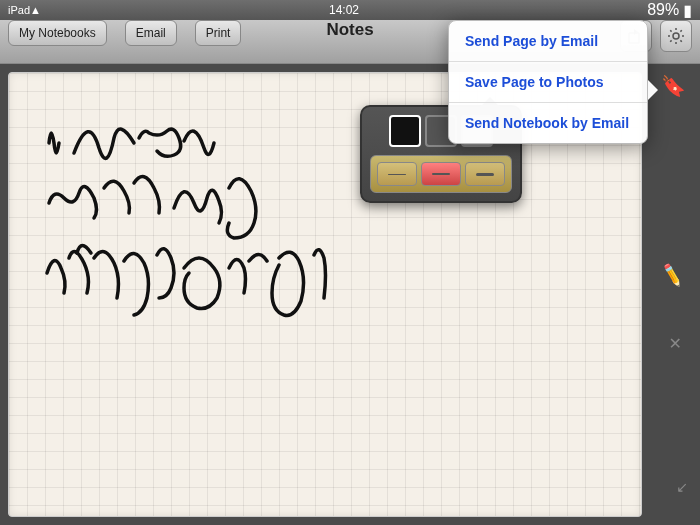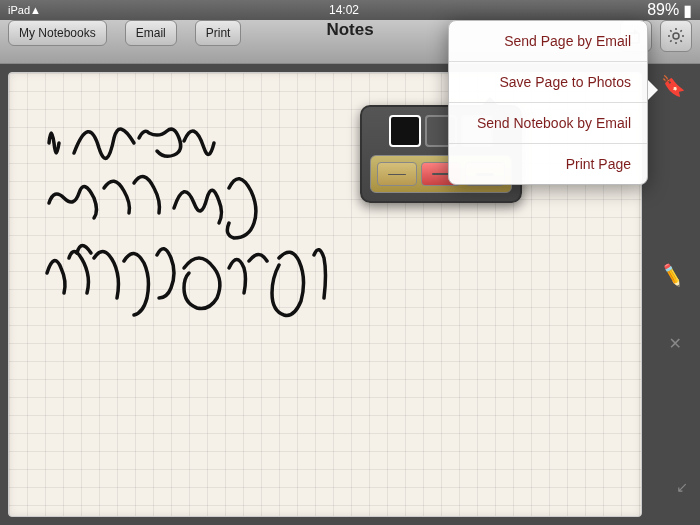--- a/index.html
+++ b/index.html
@@ -141,25 +141,26 @@
       border: 1px solid #bbb;
       border-radius: 8px;
       box-shadow: 0 4px 20px rgba(0,0,0,0.4);
       min-width: 200px;
       overflow: hidden;
     }
 
     .popover-item {
       padding: 12px 16px;
       font-size: 14px;
-      color: #7f1d1d;
+      color: #1d4ed8;
       border-bottom: 1px solid #ddd;
       cursor: pointer;
       white-space: nowrap;
-      text-align: right;
+      text-align: left;
+      font-weight: bold;
     }
     .popover-item:last-child { border-bottom: none; }
 
     
     #popover-arrow {
       position: absolute;
       right: -10px;
       top: 60px;
       width: 0;
       height: 0;
@@ -364,21 +365,20 @@
         <div class="size-line lg"></div>
       </div>
     </div>
   </div>
 
   <div id="popover">
     <div id="popover-menu">
       <div class="popover-item">Send Page by Email</div>
       <div class="popover-item">Save Page to Photos</div>
       <div class="popover-item">Send Notebook by Email</div>
-      <div class="popover-item">Print Page</div>
     </div>
     <div id="popover-arrow"></div>
   </div>
 
   <div id="sidebar">
     <div class="bookmark-icon">🔖</div>
     <div class="pencil-icon">✏️</div>
     <div class="x-icon">✕</div>
     <div class="arrow-icon">↙</div>
   </div>

